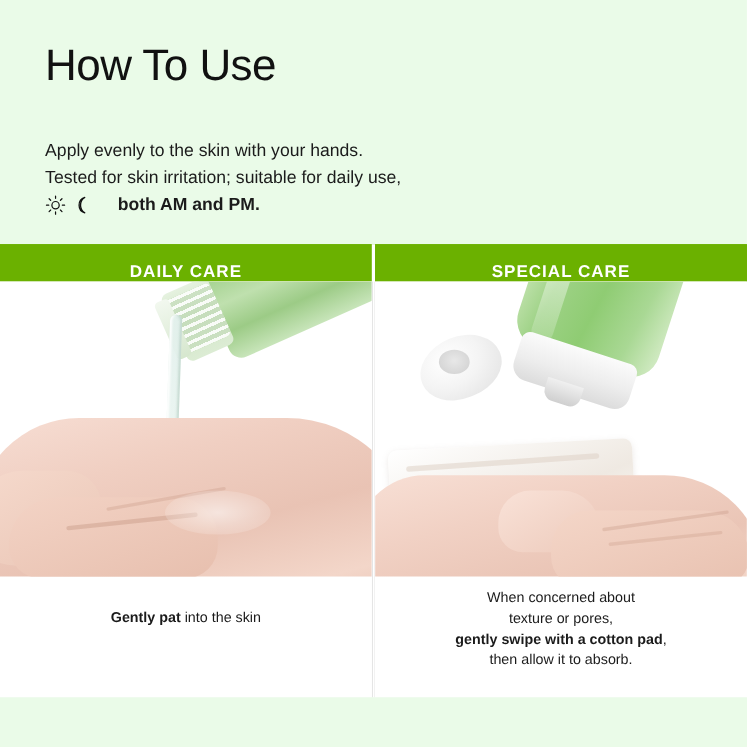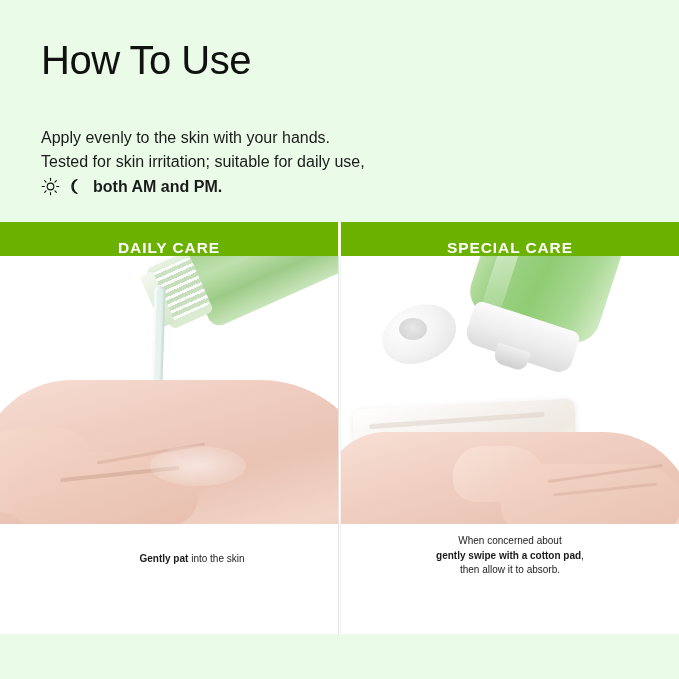--- a/index.html
+++ b/index.html
@@ -38,21 +38,21 @@
     color: #1b1b1b;
     font-weight: 400;
   }
   .intro-line { display: block; white-space: nowrap; }
 
   .ampm-line {
     display: flex;
     align-items: center;
     gap: 4px;
   }
-  .ampm-text { font-weight: 700; margin-left: 6px; }
+  .ampm-text { font-weight: 700; margin-left: 20px; }
 
   .icon-sun, .icon-moon {
     display: inline-block;
     line-height: 1;
     font-size: 19px;
     color: #111;
   }
   .icon-sun svg, .icon-moon svg { display: block; }
 
   
@@ -117,25 +117,25 @@
     height: 268px;
     overflow: hidden;
     background: #ffffff;
   }
 
   .caption {
     position: absolute;
     left: 0;
     width: 338px;
     text-align: center;
-    font-size: 10px;
+    font-size: 13px;
     line-height: 1.45;
     color: #1b1b1b;
   }
-  .caption-left { top: 296px; margin-left: 23px; }
+  .caption-left { top: 296px; }
   .caption-right { top: 278px; }
   .caption b { font-weight: 700; }
   .cap-line { display: block; }
 
   
   .bottle-left {
     position: absolute;
     top: -26px;
     left: 150px;
     width: 230px;
@@ -480,19 +480,20 @@
 
       <div class="hand-right"></div>
       <div class="hand-right-thumb"></div>
       <div class="hand-right-fingers"></div>
       <div class="hand-right-crease"></div>
       <div class="hand-right-crease2"></div>
     </div>
 
     <div class="caption caption-right">
       <span class="cap-line"><span>When concerned about</span></span>
+      <span class="cap-line"><span>texture or pores,</span></span>
       <span class="cap-line"><b>gently swipe with a cotton pad</b><span>,</span></span>
       <span class="cap-line"><span>then allow it to absorb.</span></span>
     </div>
   </div>
 </div>
 
 <div class="footer-strip"></div>
 
 </body></html>

